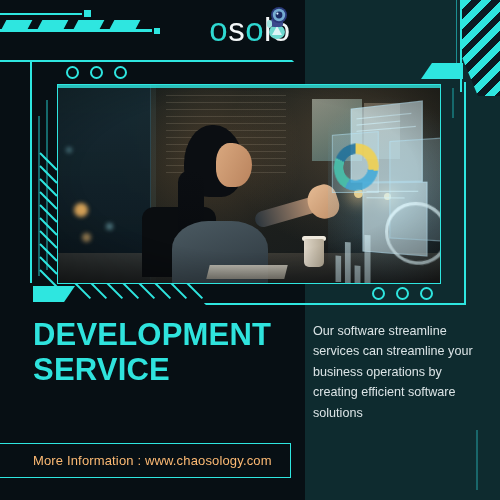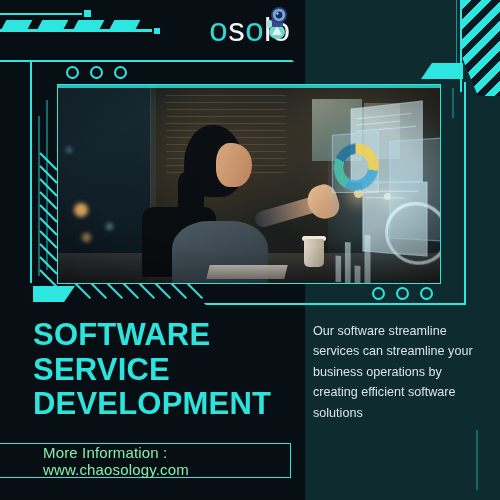--- a/index.html
+++ b/index.html
@@ -177,21 +177,21 @@
 
   
   .infobar{
     position:absolute;left:0;top:443px;width:291px;height:35px;
     border-top:1.5px solid #2ee6e0;border-bottom:1.5px solid #2ee6e0;
     border-right:1.5px solid #2ee6e0;
     display:flex;align-items:center;
     box-sizing:border-box;
   }
   .infobar span{
-    color:#86efac;font-size:15px;padding-left:43px;letter-spacing:.15px;
+    color:#fdba74;font-size:13px;padding-left:33px;letter-spacing:.15px;
   }
   .learnbtn{
     position:absolute;left:317px;top:443px;width:147px;height:35px;
     border:1.5px solid #2ee6e0;box-sizing:border-box;
     display:flex;align-items:center;justify-content:center;
     color:#e8eff0;font-size:13px;background:transparent;cursor:pointer;
   }
   .rt-tick{position:absolute;right:22px;top:430px;width:2px;height:60px;background:#19666a;}
 
   
@@ -338,23 +338,22 @@
         <div class="ph-cuplid"></div>
         <div class="ph-cup"></div>
         <div class="ph-keyb"></div>
         <div class="ph-vign"></div>
         <div class="ph-tealtop"></div>
       </div>
     </div>
   </div>
 
   <div class="headline">
-    <div>SOFTWARE</div>
+    <div>DEVELOPMENT</div>
     <div>SERVICE</div>
-    <div>DEVELOPMENT</div>
   </div>
 
   <div class="bodycopy">Our software streamline services can streamline your business operations by creating efficient software solutions</div>
 
   <div class="infobar">
     <span>More Information : www.chaosology.com</span>
   </div>
   <div class="rt-tick"></div>
 
 </div>

